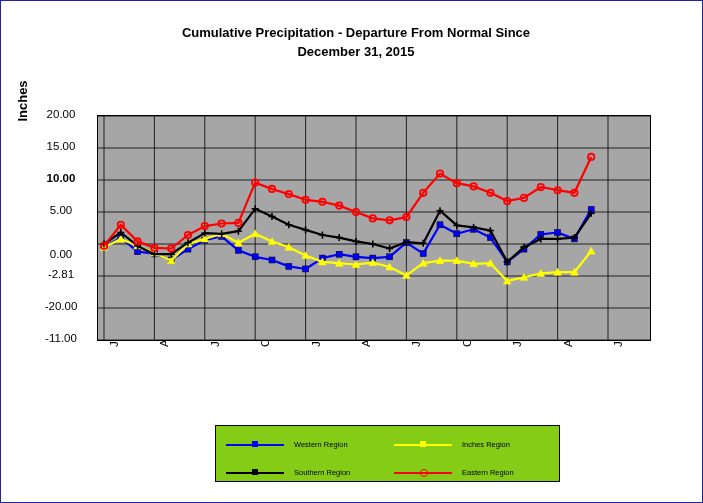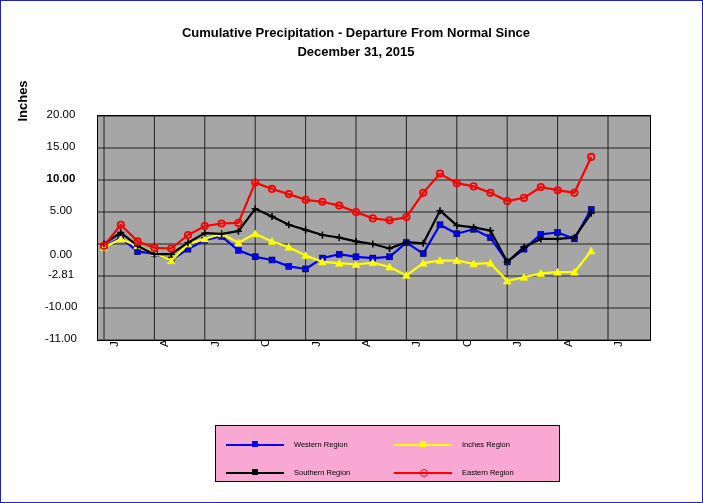--- a/index.html
+++ b/index.html
@@ -50,21 +50,21 @@
     font-size:11.5px;color:#000;
     transform:rotate(-90deg);
     transform-origin:left top;
     white-space:nowrap;
   }
   #legend{
     position:absolute;
     left:214px;top:424px;
     width:345px;height:57px;
     border:1px solid #000;
-    background:#f9a8d4;
+    background:#84cc16;
     box-sizing:border-box;
   }
   .lgitem{
     position:absolute;
     font-size:7.5px;color:#000;
     white-space:nowrap;
   }
   .lgline{position:absolute;height:2px;}
   .lgmark{position:absolute;width:6px;height:6px;}
 </style>
@@ -80,21 +80,21 @@
 
   <div id="ylabel">Inches</div>
 
   <div id="ytick-container">
       <div class="ytick" style="left: 30px; top: 107px;">20.00</div>
       <div class="ytick" style="left: 30px; top: 139px;">15.00</div>
       <div class="ytick" style="left: 30px; top: 171px; font-weight: bold;">10.00</div>
       <div class="ytick" style="left: 30px; top: 203px;">5.00</div>
       <div class="ytick" style="left: 30px; top: 235px; margin-top: 12px;">0.00</div>
       <div class="ytick" style="left: 30px; top: 267px;">-2.81</div>
-      <div class="ytick" style="left: 30px; top: 299px;">-10.00</div>
+      <div class="ytick" style="left: 30px; top: 299px;">-20.00</div>
       <div class="ytick" style="left: 30px; top: 331px;">-11.00</div>
     </div>
   <div id="xtick-container">
       <div class="xtick" style="left: 107px; top: 346px;">Jan-16</div>
       <div class="xtick" style="left: 157.4px; top: 346px;">Apr-16</div>
       <div class="xtick" style="left: 207.8px; top: 346px;">Jul-16</div>
       <div class="xtick" style="left: 258.2px; top: 346px;">Oct-16</div>
       <div class="xtick" style="left: 308.6px; top: 346px;">Jan-17</div>
       <div class="xtick" style="left: 359px; top: 346px;">Apr-17</div>
       <div class="xtick" style="left: 409.4px; top: 346px;">Jul-17</div>

